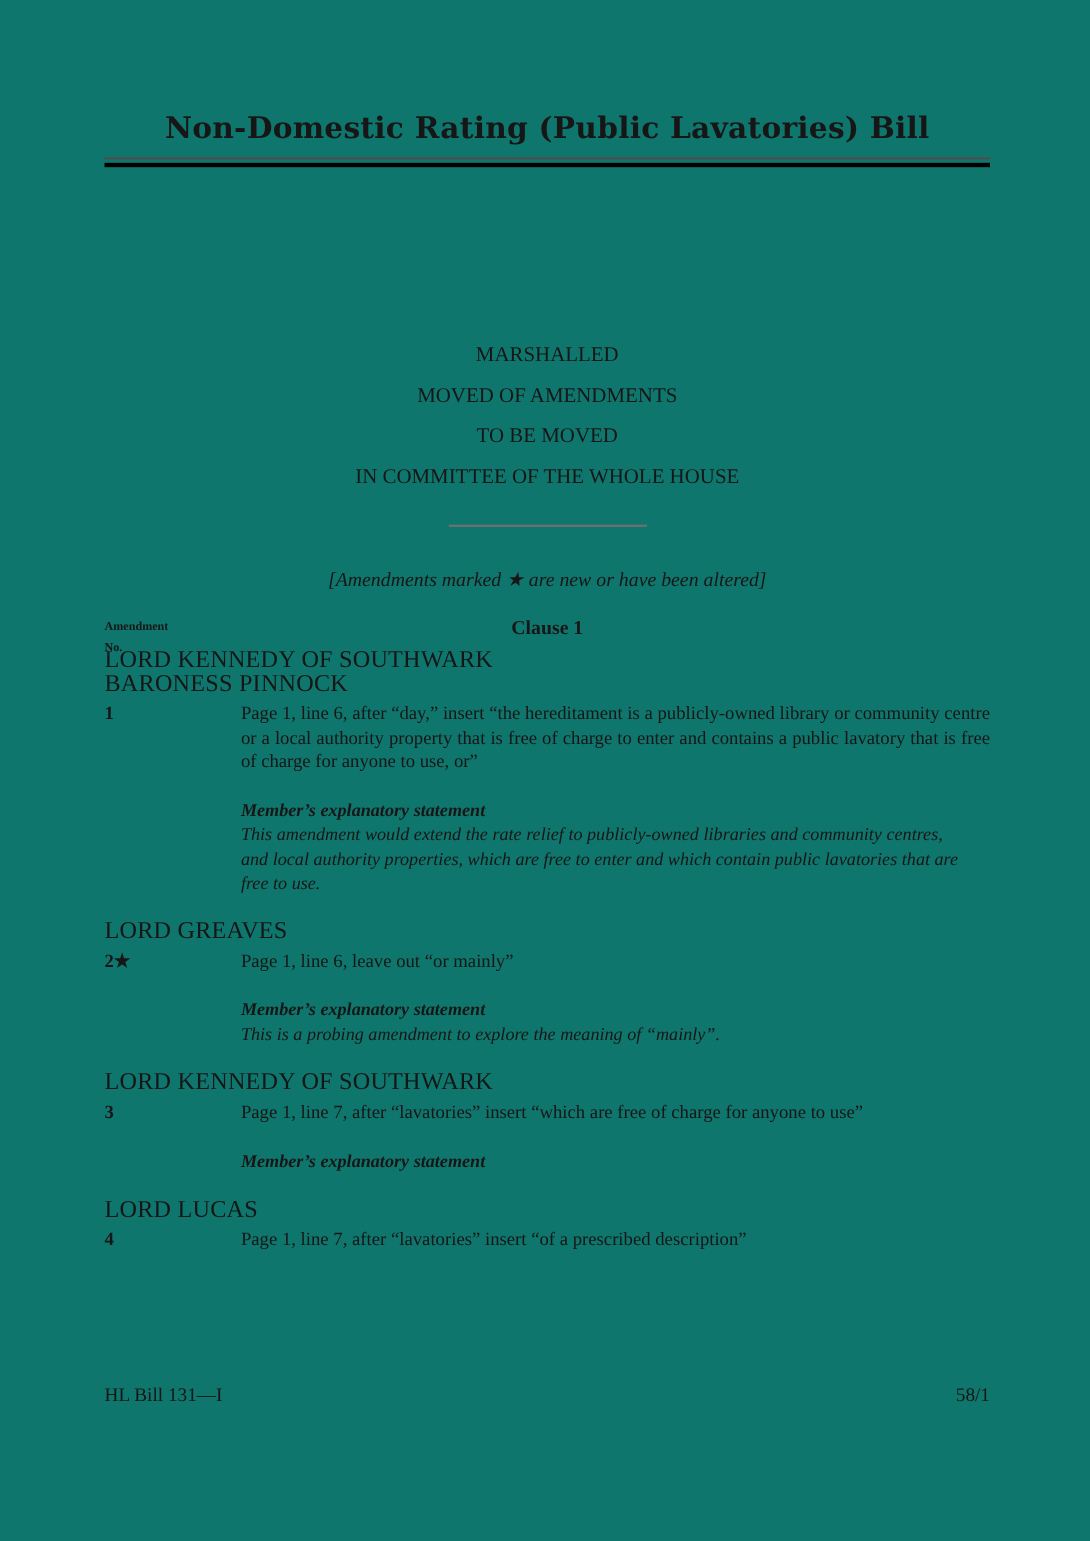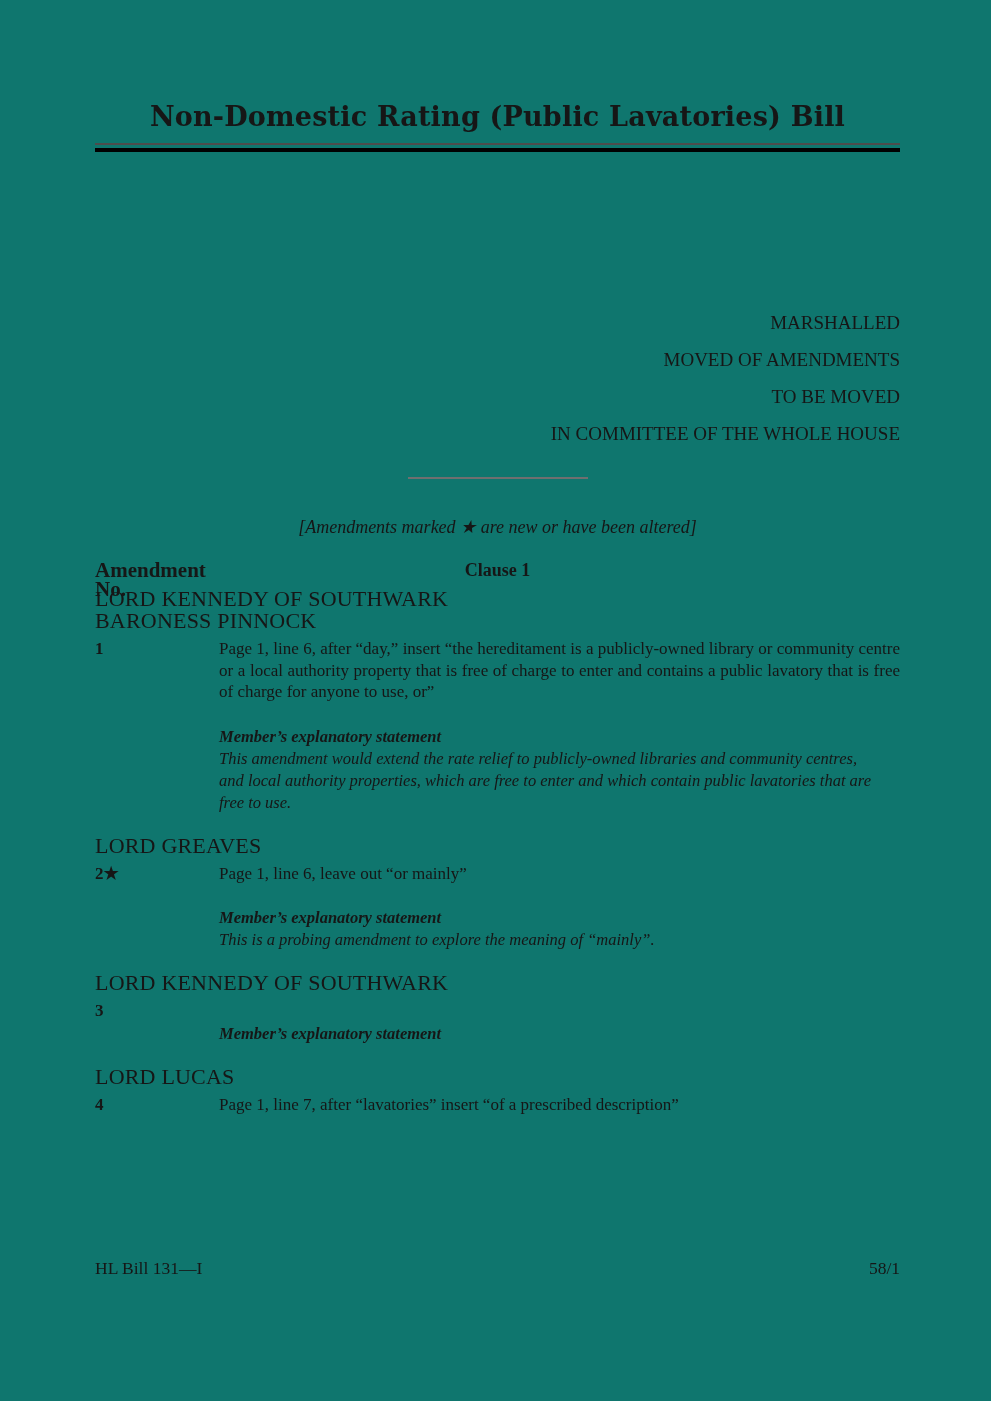--- a/index.html
+++ b/index.html
@@ -27,21 +27,21 @@
   }
   .double-rule {
     margin-top: 9px;
     height: 3px;
     border-top: 2px solid #4d4d4d;
     border-bottom: 4px solid #000000;
   }
 
   .headings {
     margin-top: 152px;
-    text-align: right;
+    text-align: center;
     font-size: 19px;
   }
   .headings .h-line { line-height: 37px; }
 
   .short-rule {
     width: 180px;
     margin: 25px auto 0 auto;
     border: 0;
     border-top: 2px solid #6f6f6f;
   }
@@ -51,21 +51,21 @@
     text-align: center;
     font-style: italic;
     font-size: 18px;
   }
 
   .clause-row { position: relative; margin-top: 21px; }
   .amend-label {
     position: absolute;
     left: 0; top: 2px;
     font-weight: bold;
-    font-size: 21px;
+    font-size: 11px;
     line-height: 19px;
   }
   .clause {
     text-align: center;
     font-weight: bold;
     font-size: 18px;
     line-height: 22px;
   }
 
   .section { margin-top: 21px; }
@@ -166,20 +166,21 @@
       </div>
     </div>
 
     <div class="section">
       <div class="sponsors">
         <div class="sponsor">LORD KENNEDY OF SOUTHWARK</div>
       </div>
       <div class="amendment-row">
         <div class="amend-num">3</div>
         <div class="amend-body">
+          <p class="amend-text">Page 1, line 7, after “lavatories” insert “which are free of charge for anyone to use”</p>
           <p class="es-title">Member’s explanatory statement</p>
         </div>
       </div>
     </div>
 
     <div class="section">
       <div class="sponsors">
         <div class="sponsor">LORD LUCAS</div>
       </div>
       <div class="amendment-row">

